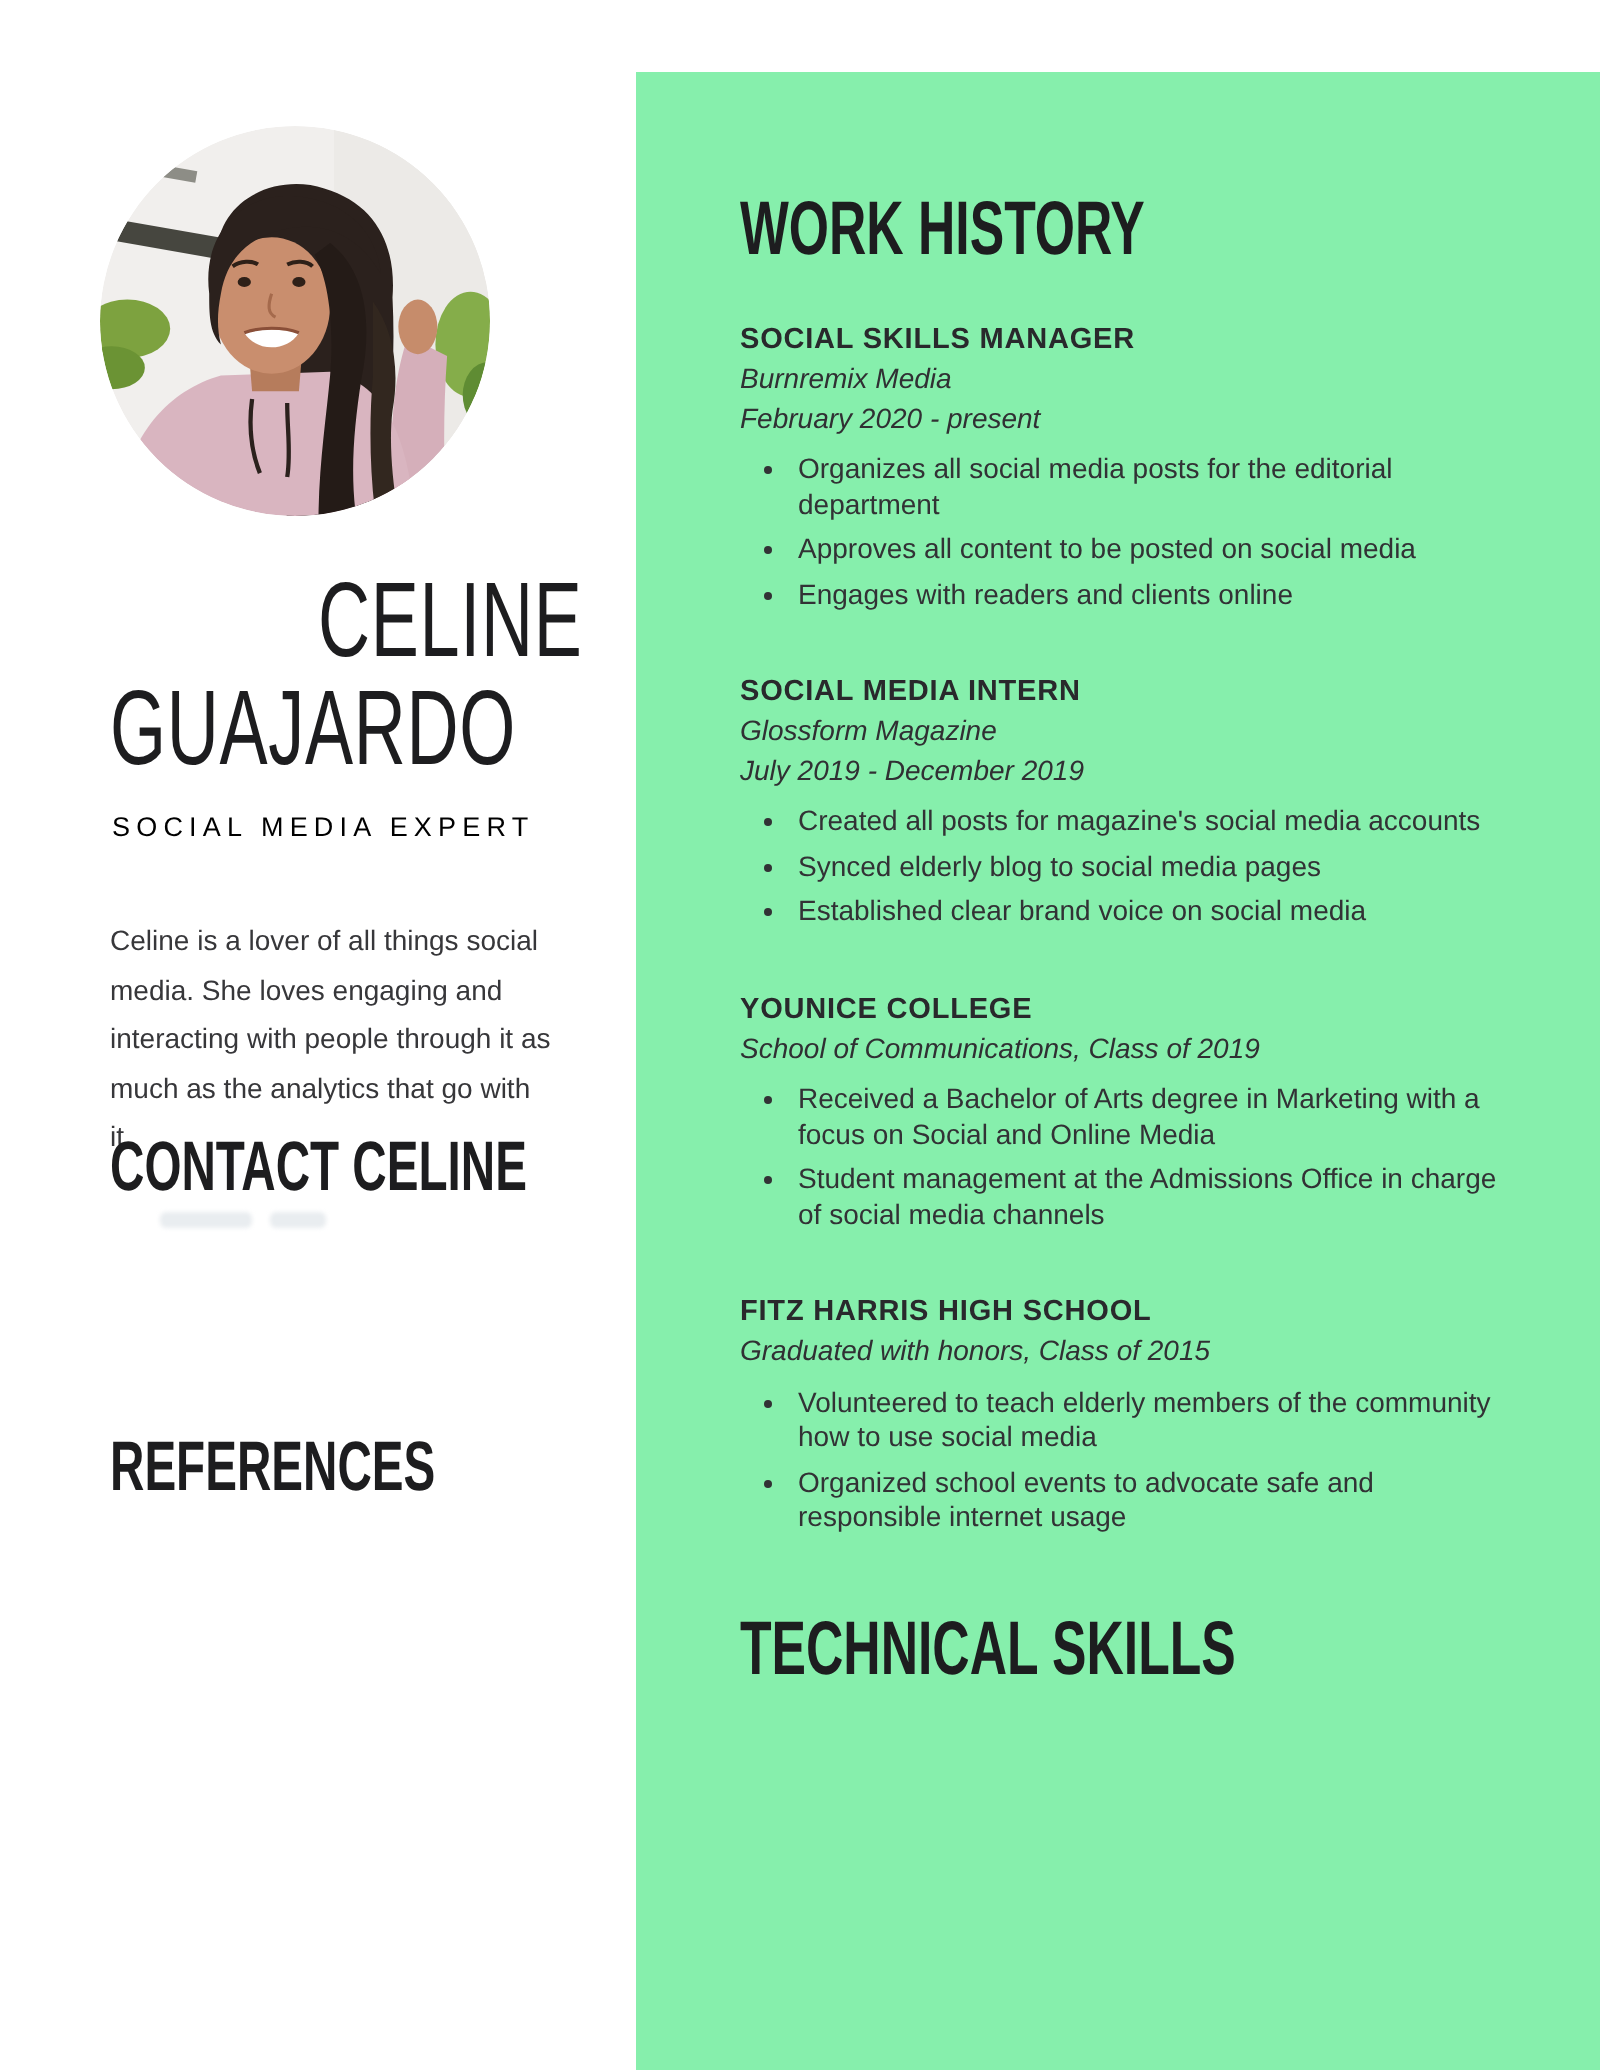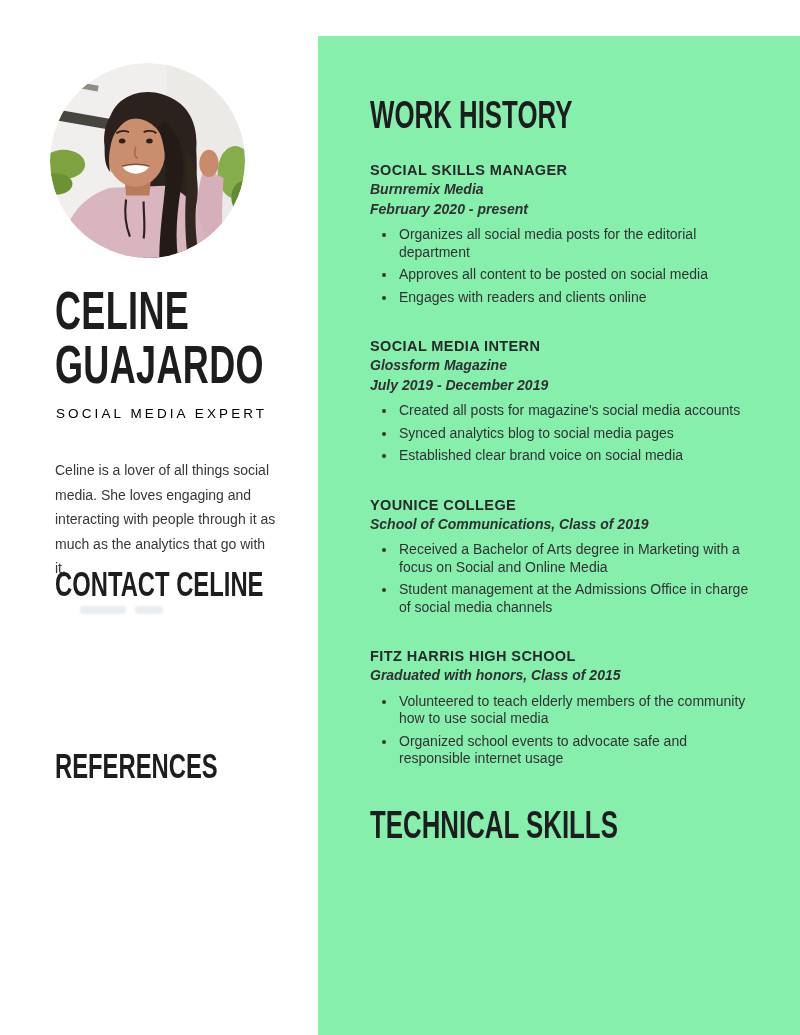--- a/index.html
+++ b/index.html
@@ -36,25 +36,26 @@
     left: 50px; top: 63px;
     width: 195px; height: 195px;
     border-radius: 50%;
     overflow: hidden;
   }
   .photo-wrap svg { display: block; width: 100%; height: 100%; }
   .name-block {
     position: absolute;
     left: 55px; top: 284px;
     line-height: 54px;
-    font-weight: 700;
+    font-weight: 400;
     font-size: 53px;
     color: #1d1d1f;
     letter-spacing: 0.5px;
     white-space: nowrap;
+    text-align: right;
   }
   .cond { display: inline-block; transform: scaleX(0.68); transform-origin: 0 50%; }
   .profile-title {
     position: absolute;
     left: 56px; top: 406px;
     font-size: 13.5px;
     letter-spacing: 3.1px;
     color: #000000;
     white-space: nowrap;
   }
@@ -69,21 +70,21 @@
   .h-left {
     position: absolute;
     left: 55px;
     font-size: 35px;
     font-weight: 700;
     color: #1d1d1f;
     white-space: nowrap;
     line-height: 1;
   }
   .h-contact { top: 566px; }
-  .h-references { top: 748px; }
+  .h-references { top: 716px; }
   .redacted {
     position: absolute;
     left: 80px; top: 606px;
     display: flex; gap: 9px;
   }
   .redacted span {
     display: inline-block;
     height: 8px;
     background: #e9edf0;
     border-radius: 3px;
@@ -110,21 +111,20 @@
     font-weight: 700;
     letter-spacing: 0.4px;
     color: #29292c;
     line-height: 20px;
   }
   .entry-sub {
     font-style: italic;
     font-size: 14px;
     color: #303033;
     line-height: 19.5px;
-    font-weight: bold;
   }
   ul.bullets {
     margin-top: 7px;
     padding-left: 27px;
     list-style: disc;
   }
   ul.bullets li {
     font-size: 14px;
     line-height: 17.5px;
     color: #323235;
@@ -232,21 +232,21 @@
         <li>Engages with readers and clients online</li>
       </ul>
     </section>
 
     <section class="entry">
       <div class="entry-title">SOCIAL MEDIA INTERN</div>
       <div class="entry-sub">Glossform Magazine</div>
       <div class="entry-sub">July 2019 - December 2019</div>
       <ul class="bullets">
         <li>Created all posts for magazine's social media accounts</li>
-        <li>Synced analytics blog to social media pages</li>
+        <li>Synced elderly blog to social media pages</li>
         <li>Established clear brand voice on social media</li>
       </ul>
     </section>
 
 
     <section class="entry">
       <div class="entry-title">YOUNICE COLLEGE</div>
       <div class="entry-sub">School of Communications, Class of 2019</div>
       <ul class="bullets">
         <li>Received a Bachelor of Arts degree in Marketing with a focus on Social and Online Media</li>

